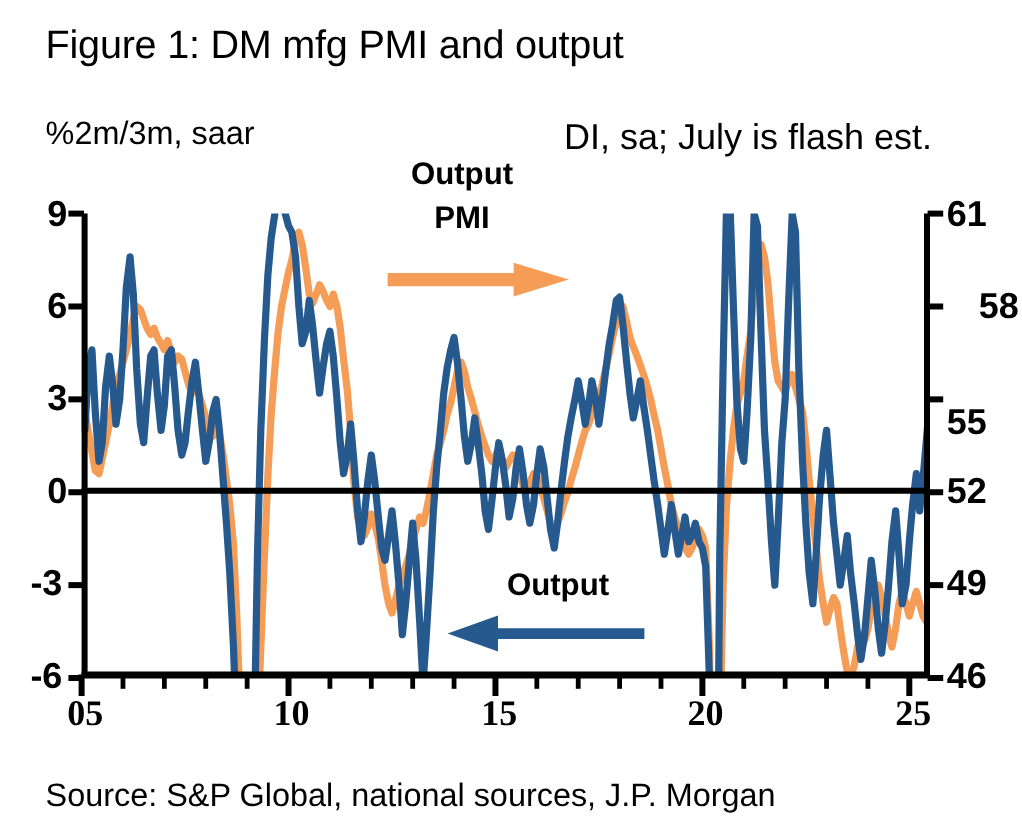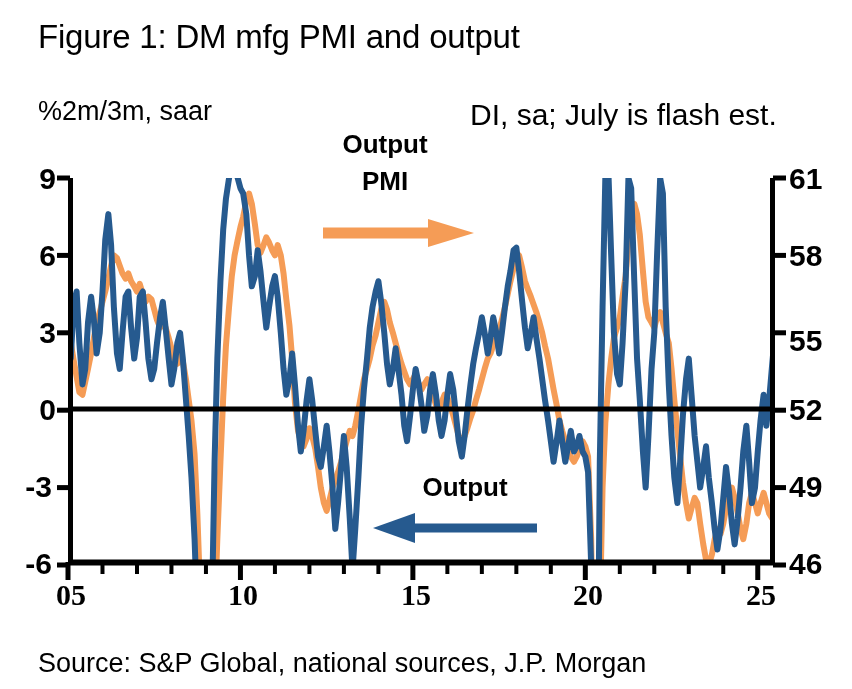--- a/index.html
+++ b/index.html
@@ -156,22 +156,22 @@
   </svg>
 
   <div class="tick-label ytick-left" style="left:4px;  top:162px;">9</div>
   <div class="tick-label ytick-left" style="left:4px;  top:239px;">6</div>
   <div class="tick-label ytick-left" style="left:4px;  top:316px;">3</div>
   <div class="tick-label ytick-left" style="left:4px;  top:393px;">0</div>
   <div class="tick-label ytick-left" style="left:0px; top:470px;">-3</div>
   <div class="tick-label ytick-left" style="left:0px; top:547px;">-6</div>
 
   <div class="tick-label ytick-right" style="left:789px; top:162px;">61</div>
-  <div class="tick-label ytick-right" style="left:789px; top:239px;">58</div>
-  <div class="tick-label ytick-right" style="left:789px; top:324px;">55</div>
+  <div class="tick-label ytick-right" style="left:789px; top:239px;text-align:right;">58</div>
+  <div class="tick-label ytick-right" style="left:789px; top:336px;">55</div>
   <div class="tick-label ytick-right" style="left:789px; top:393px;">52</div>
   <div class="tick-label ytick-right" style="left:789px; top:470px;">49</div>
   <div class="tick-label ytick-right" style="left:789px; top:547px;">46</div>
 
   <div class="tick-label xtick" style="left:36px;  top:578px;">05</div>
   <div class="tick-label xtick" style="left:208px; top:578px;">10</div>
   <div class="tick-label xtick" style="left:381px; top:578px;">15</div>
   <div class="tick-label xtick" style="left:553px; top:578px;">20</div>
   <div class="tick-label xtick" style="left:726px; top:578px;">25</div>
 

